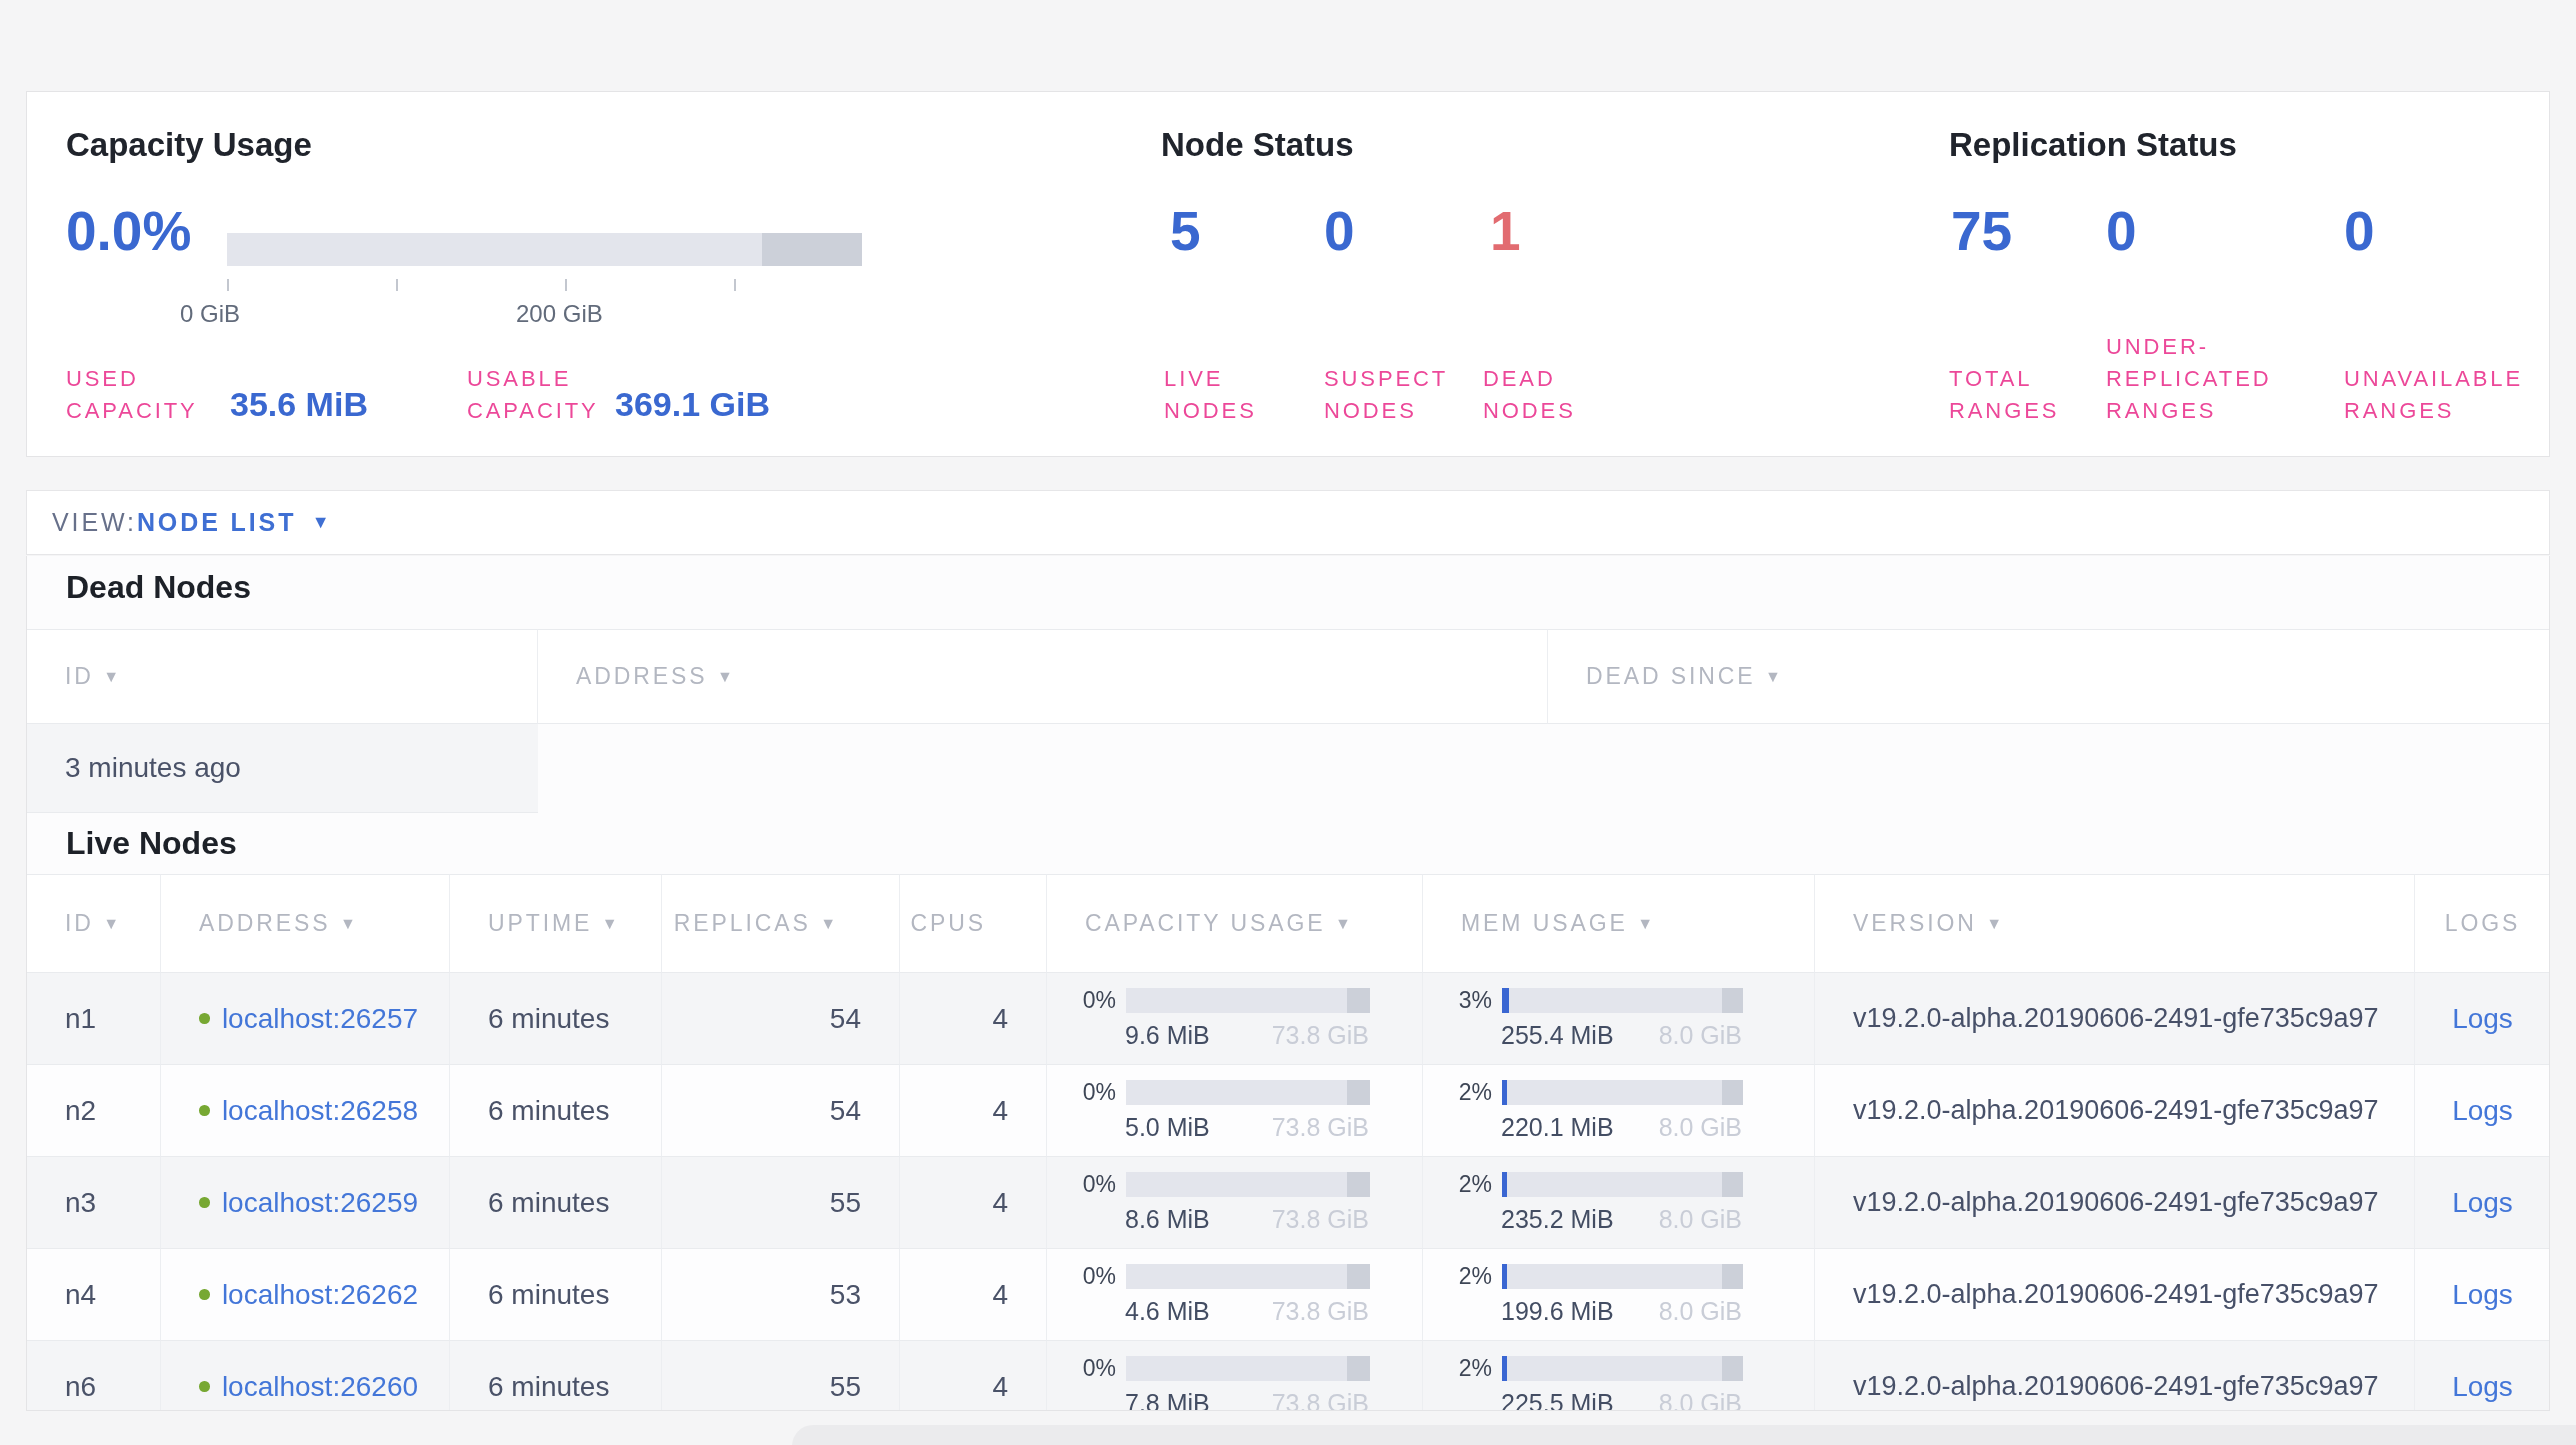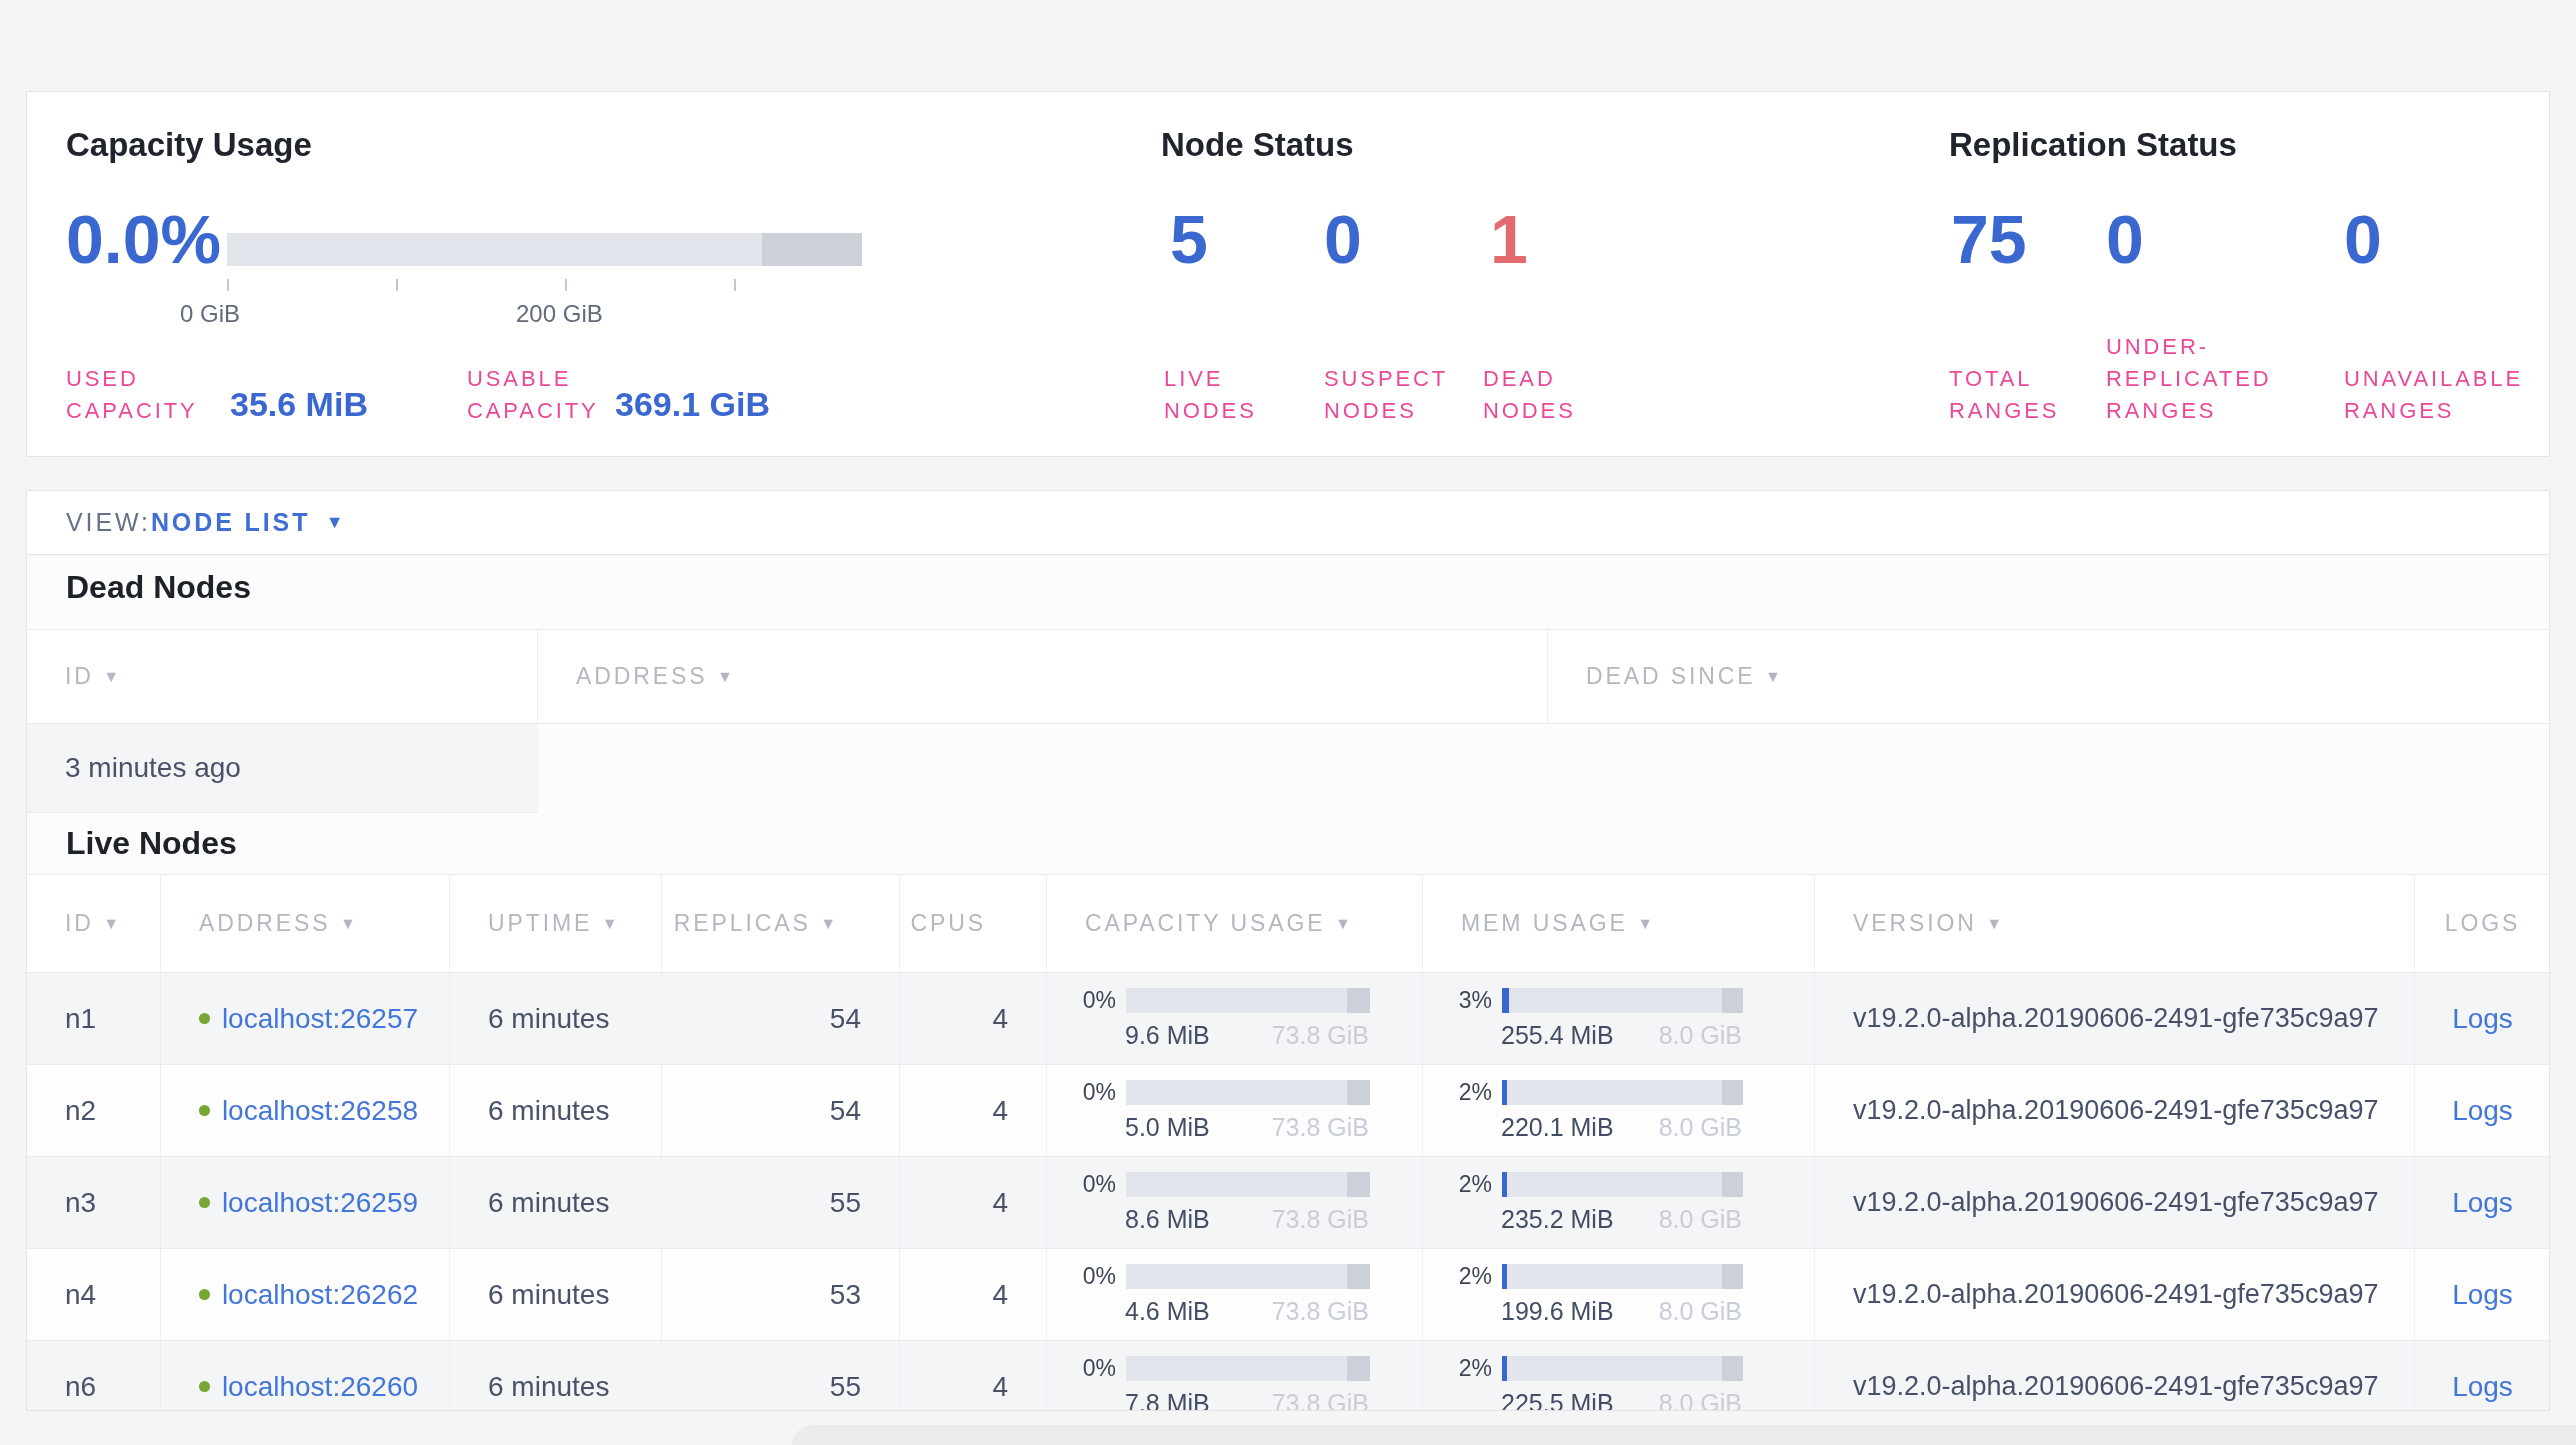--- a/index.html
+++ b/index.html
@@ -8,35 +8,35 @@
 
   .page-title { position:absolute; left:28px; top:3.8px; font-size:35px; font-weight:700;
     letter-spacing:10.5px; color:#15181d; }
 
   
   .top-panel { position:absolute; left:26px; top:91px; width:2524px; height:366px;
     background:#ffffff; border:1px solid #e4e4e6; }
   .section-title { position:absolute; top:34px; font-size:33px; font-weight:700; color:#20242c; }
   .t-capacity { left:39px; } .t-nodes { left:1134px; } .t-repl { left:1922px; }
 
-  .big-num { position:absolute; top:105px; font-size:68px; font-weight:700; color:#3a68d0; line-height:1.25; }
+  .big-num { position:absolute; top:105px; font-size:55px; font-weight:700; color:#3a68d0; line-height:1.25; }
   .big-num.red { color:#e26b70; }
 
   .gauge-bar { position:absolute; left:200px; top:141px; width:635px; height:33px; background:#e3e5ec; }
   .gauge-dark { position:absolute; right:0; top:0; width:100px; height:100%; background:#ccd0d9; }
   .tick { position:absolute; top:187px; width:1.9px; height:12.4px; background:#c3c7cf; }
   .tick-label { position:absolute; top:208px; font-size:24px; color:#626b7b; white-space:nowrap; }
 
   .stat-label { position:absolute; bottom:29px; font-size:22px; letter-spacing:2.9px;
     color:#ec4899; line-height:1.45; white-space:pre-line; }
   .stat-value { position:absolute; bottom:32px; font-size:34px; font-weight:700; color:#3a68d0; white-space:nowrap; }
 
   
   .view-bar { position:absolute; left:26px; top:490px; width:2524px; height:65px;
-    background:#ffffff; border:1px solid #e6e6e8; display:flex; align-items:center; padding-left:39px; }
+    background:#ffffff; border:1px solid #e6e6e8; display:flex; align-items:center; padding-left:25px; }
   .view-label { font-size:25px; letter-spacing:2.9px; color:#67708a; }
   .view-value { font-size:25px; letter-spacing:2.9px; color:#3f6fd3; font-weight:700; cursor:pointer; display:flex; align-items:center; }
   .view-caret { font-size:18px; color:#3f6fd3; margin-left:15.3px; }
 
   
   .main-panel { position:absolute; left:26px; top:556px; width:2524px; height:855px;
     background:#fcfcfd; border:1px solid #e4e4e6; border-top:none; overflow:hidden; }
   .block-heading { position:absolute; left:39px; font-size:32px; font-weight:700; color:#1d2128; }
   .h-dead { top:13.4px; } .h-live { top:269px; }
 

